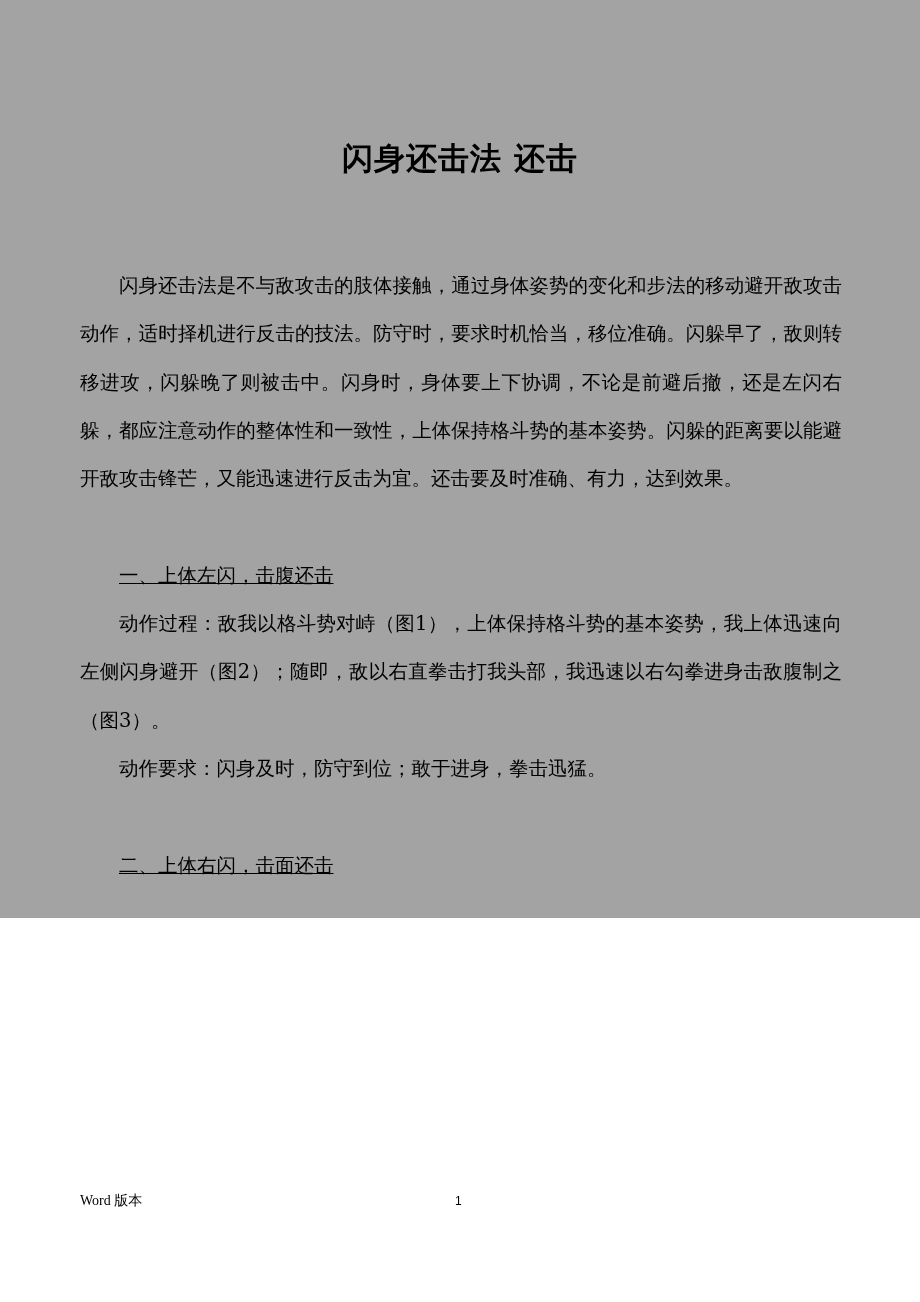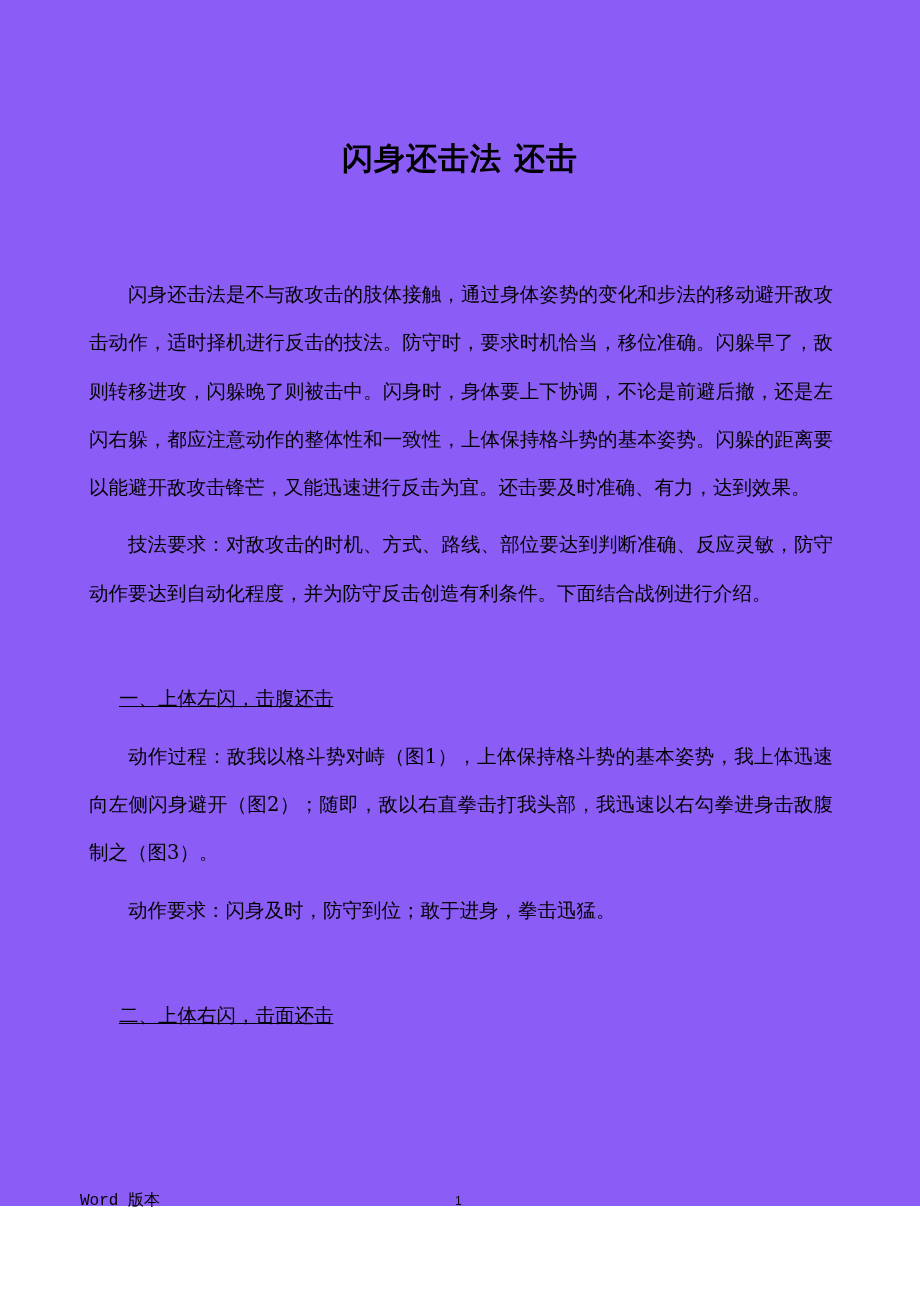--- a/index.html
+++ b/index.html
@@ -13,22 +13,22 @@
       position: relative;
       overflow: hidden;
       font-family: "DejaVu Serif", "Liberation Serif", serif;
       color: #000000;
     }
     .page {
       position: absolute;
       left: 0;
       top: 0;
       width: 920px;
-      height: 1206px;
-      background: #8b5cf6;
+      height: 918px;
+      background: #a3a3a3;
     }
     .title {
       position: absolute;
       left: 0;
       top: 136px;
       width: 920px;
       text-align: center;
       font-size: 31px;
       font-weight: bold;
       letter-spacing: 1px;
@@ -38,37 +38,37 @@
       position: absolute;
       left: 80px;
       width: 762px;
       font-size: 19.5px;
       line-height: 48.3px;
       text-align: justify;
       text-justify: inter-character;
       word-break: break-all;
     }
     .para {
-      margin: 9px;
+      margin: 0;
       text-indent: 2em;
     }
     .heading {
       margin: 0;
       text-indent: 2em;
       text-decoration: underline;
     }
     .blank {
       height: 48.3px;
     }
     .footer-left {
       position: absolute;
       left: 80px;
       top: 1193px;
-      font-family: Liberation Mono, monospace;
-      font-size: 16px;
+      font-family: Liberation Serif, serif;
+      font-size: 14px;
       line-height: 16px;
       color: #000000;
     }
     .footer-center {
       position: absolute;
       left: 455px;
       top: 1193px;
       font-family: "Liberation Sans", "DejaVu Sans", sans-serif;
       font-size: 12px;
       line-height: 16px;
@@ -77,21 +77,20 @@
   </style>
 </head>
 <body>
 
 <div class="page">
 
   <div class="title">闪身还击法 还击</div>
 
   <div class="body-text" style="top: 262px;">
     <p class="para">闪身还击法是不与敌攻击的肢体接触，通过身体姿势的变化和步法的移动避开敌攻击动作，适时择机进行反击的技法。防守时，要求时机恰当，移位准确。闪躲早了，敌则转移进攻，闪躲晚了则被击中。闪身时，身体要上下协调，不论是前避后撤，还是左闪右躲，都应注意动作的整体性和一致性，上体保持格斗势的基本姿势。闪躲的距离要以能避开敌攻击锋芒，又能迅速进行反击为宜。还击要及时准确、有力，达到效果。</p>
-    <p class="para">技法要求：对敌攻击的时机、方式、路线、部位要达到判断准确、反应灵敏，防守动作要达到自动化程度，并为防守反击创造有利条件。下面结合战例进行介绍。</p>
     <div class="blank"></div>
     <p class="heading">一、上体左闪，击腹还击</p>
     <p class="para">动作过程：敌我以格斗势对峙（图1），上体保持格斗势的基本姿势，我上体迅速向左侧闪身避开（图2）；随即，敌以右直拳击打我头部，我迅速以右勾拳进身击敌腹制之（图3）。</p>
     <p class="para">动作要求：闪身及时，防守到位；敢于进身，拳击迅猛。</p>
     <div class="blank"></div>
     <p class="heading">二、上体右闪，击面还击</p>
   </div>
 
   <div class="footer-left">Word 版本</div>
   <div class="footer-center">1</div>

